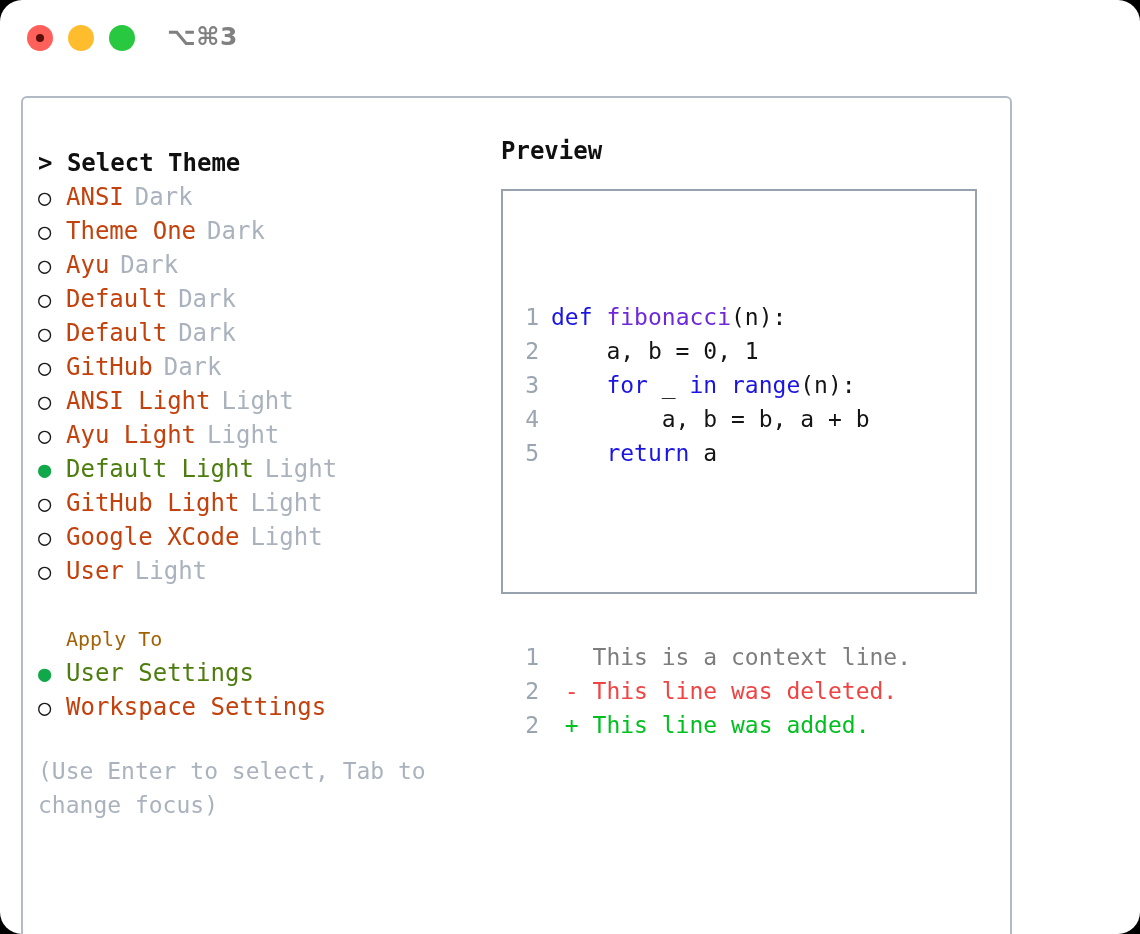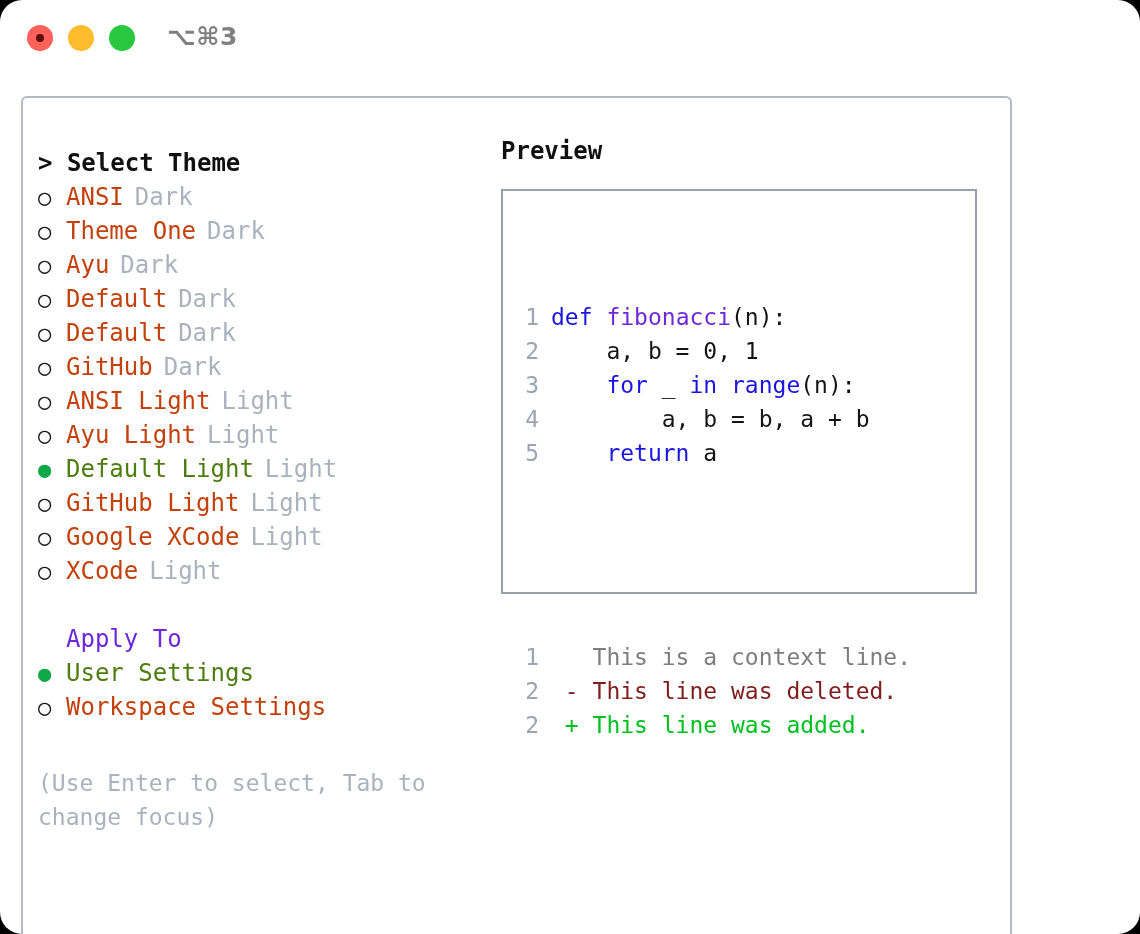--- a/index.html
+++ b/index.html
@@ -121,32 +121,32 @@
   .opt-label {
     color: #c2410c;
   }
   .option-row.selected .opt-label { color: #4d7c0f; }
   .opt-suffix {
     color: #a9b2bd;
     padding-left: 11px;
   }
 
   .sub-header {
-    font-size: 24px;
-    color: #6d28d9;
+    font-size: 20px;
+    color: #a16207;
     line-height: 34px;
     height: 34px;
     padding-left: 28px;
     white-space: pre;
   }
 
   .spacer-row { height: 34px; }
 
   #hint-text {
-    margin-top: 42px;
+    margin-top: 30px;
     font-size: 23px;
     line-height: 34px;
     color: #a9b2bd;
     width: 410px;
   }
 
   
   #preview-column {
     position: absolute;
     left: 478px;
@@ -189,21 +189,21 @@
     flex: 0 0 24px;
     text-align: right;
     padding-right: 12px;
   }
   .code-text { white-space: pre; }
 
   .tok-kw      { color: #1a15e0; }
   .tok-fn      { color: #6d28d9; }
   .tok-plain   { color: #141414; }
   .tok-context { color: #7d7d7d; }
-  .tok-del     { color: #7f1d1d; text-align: right; }
+  .tok-del     { color: #ef4444; text-align: right; }
   .tok-add     { color: #00c020; }
 
   .blank-line { height: 34px; }
 </style>
 </head>
 <body>
 
 <div id="app-window">
 
   <div id="titlebar">
@@ -224,21 +224,21 @@
           <div class="option-row"><span class="bullet">○</span><span class="opt-label">Theme One</span><span class="opt-suffix">Dark</span></div>
           <div class="option-row"><span class="bullet">○</span><span class="opt-label">Ayu</span><span class="opt-suffix">Dark</span></div>
           <div class="option-row"><span class="bullet">○</span><span class="opt-label">Default</span><span class="opt-suffix">Dark</span></div>
           <div class="option-row"><span class="bullet">○</span><span class="opt-label">Default</span><span class="opt-suffix">Dark</span></div>
           <div class="option-row"><span class="bullet">○</span><span class="opt-label">GitHub</span><span class="opt-suffix">Dark</span></div>
           <div class="option-row"><span class="bullet">○</span><span class="opt-label">ANSI Light</span><span class="opt-suffix">Light</span></div>
           <div class="option-row"><span class="bullet">○</span><span class="opt-label">Ayu Light</span><span class="opt-suffix">Light</span></div>
           <div class="option-row selected"><span class="bullet selected">●</span><span class="opt-label">Default Light</span><span class="opt-suffix">Light</span></div>
           <div class="option-row"><span class="bullet">○</span><span class="opt-label">GitHub Light</span><span class="opt-suffix">Light</span></div>
           <div class="option-row"><span class="bullet">○</span><span class="opt-label">Google XCode</span><span class="opt-suffix">Light</span></div>
-          <div class="option-row"><span class="bullet">○</span><span class="opt-label">XCode</span><span class="opt-suffix">Light</span></div>
+          <div class="option-row"><span class="bullet">○</span><span class="opt-label">User</span><span class="opt-suffix">Light</span></div>
         </div>
 
       <div class="spacer-row"></div>
 
       <div class="sub-header">Apply To</div>
       <div id="apply-to-options">
           <div class="option-row selected"><span class="bullet selected">●</span><span class="opt-label">User Settings</span></div>
           <div class="option-row"><span class="bullet">○</span><span class="opt-label">Workspace Settings</span></div>
         </div>
 

